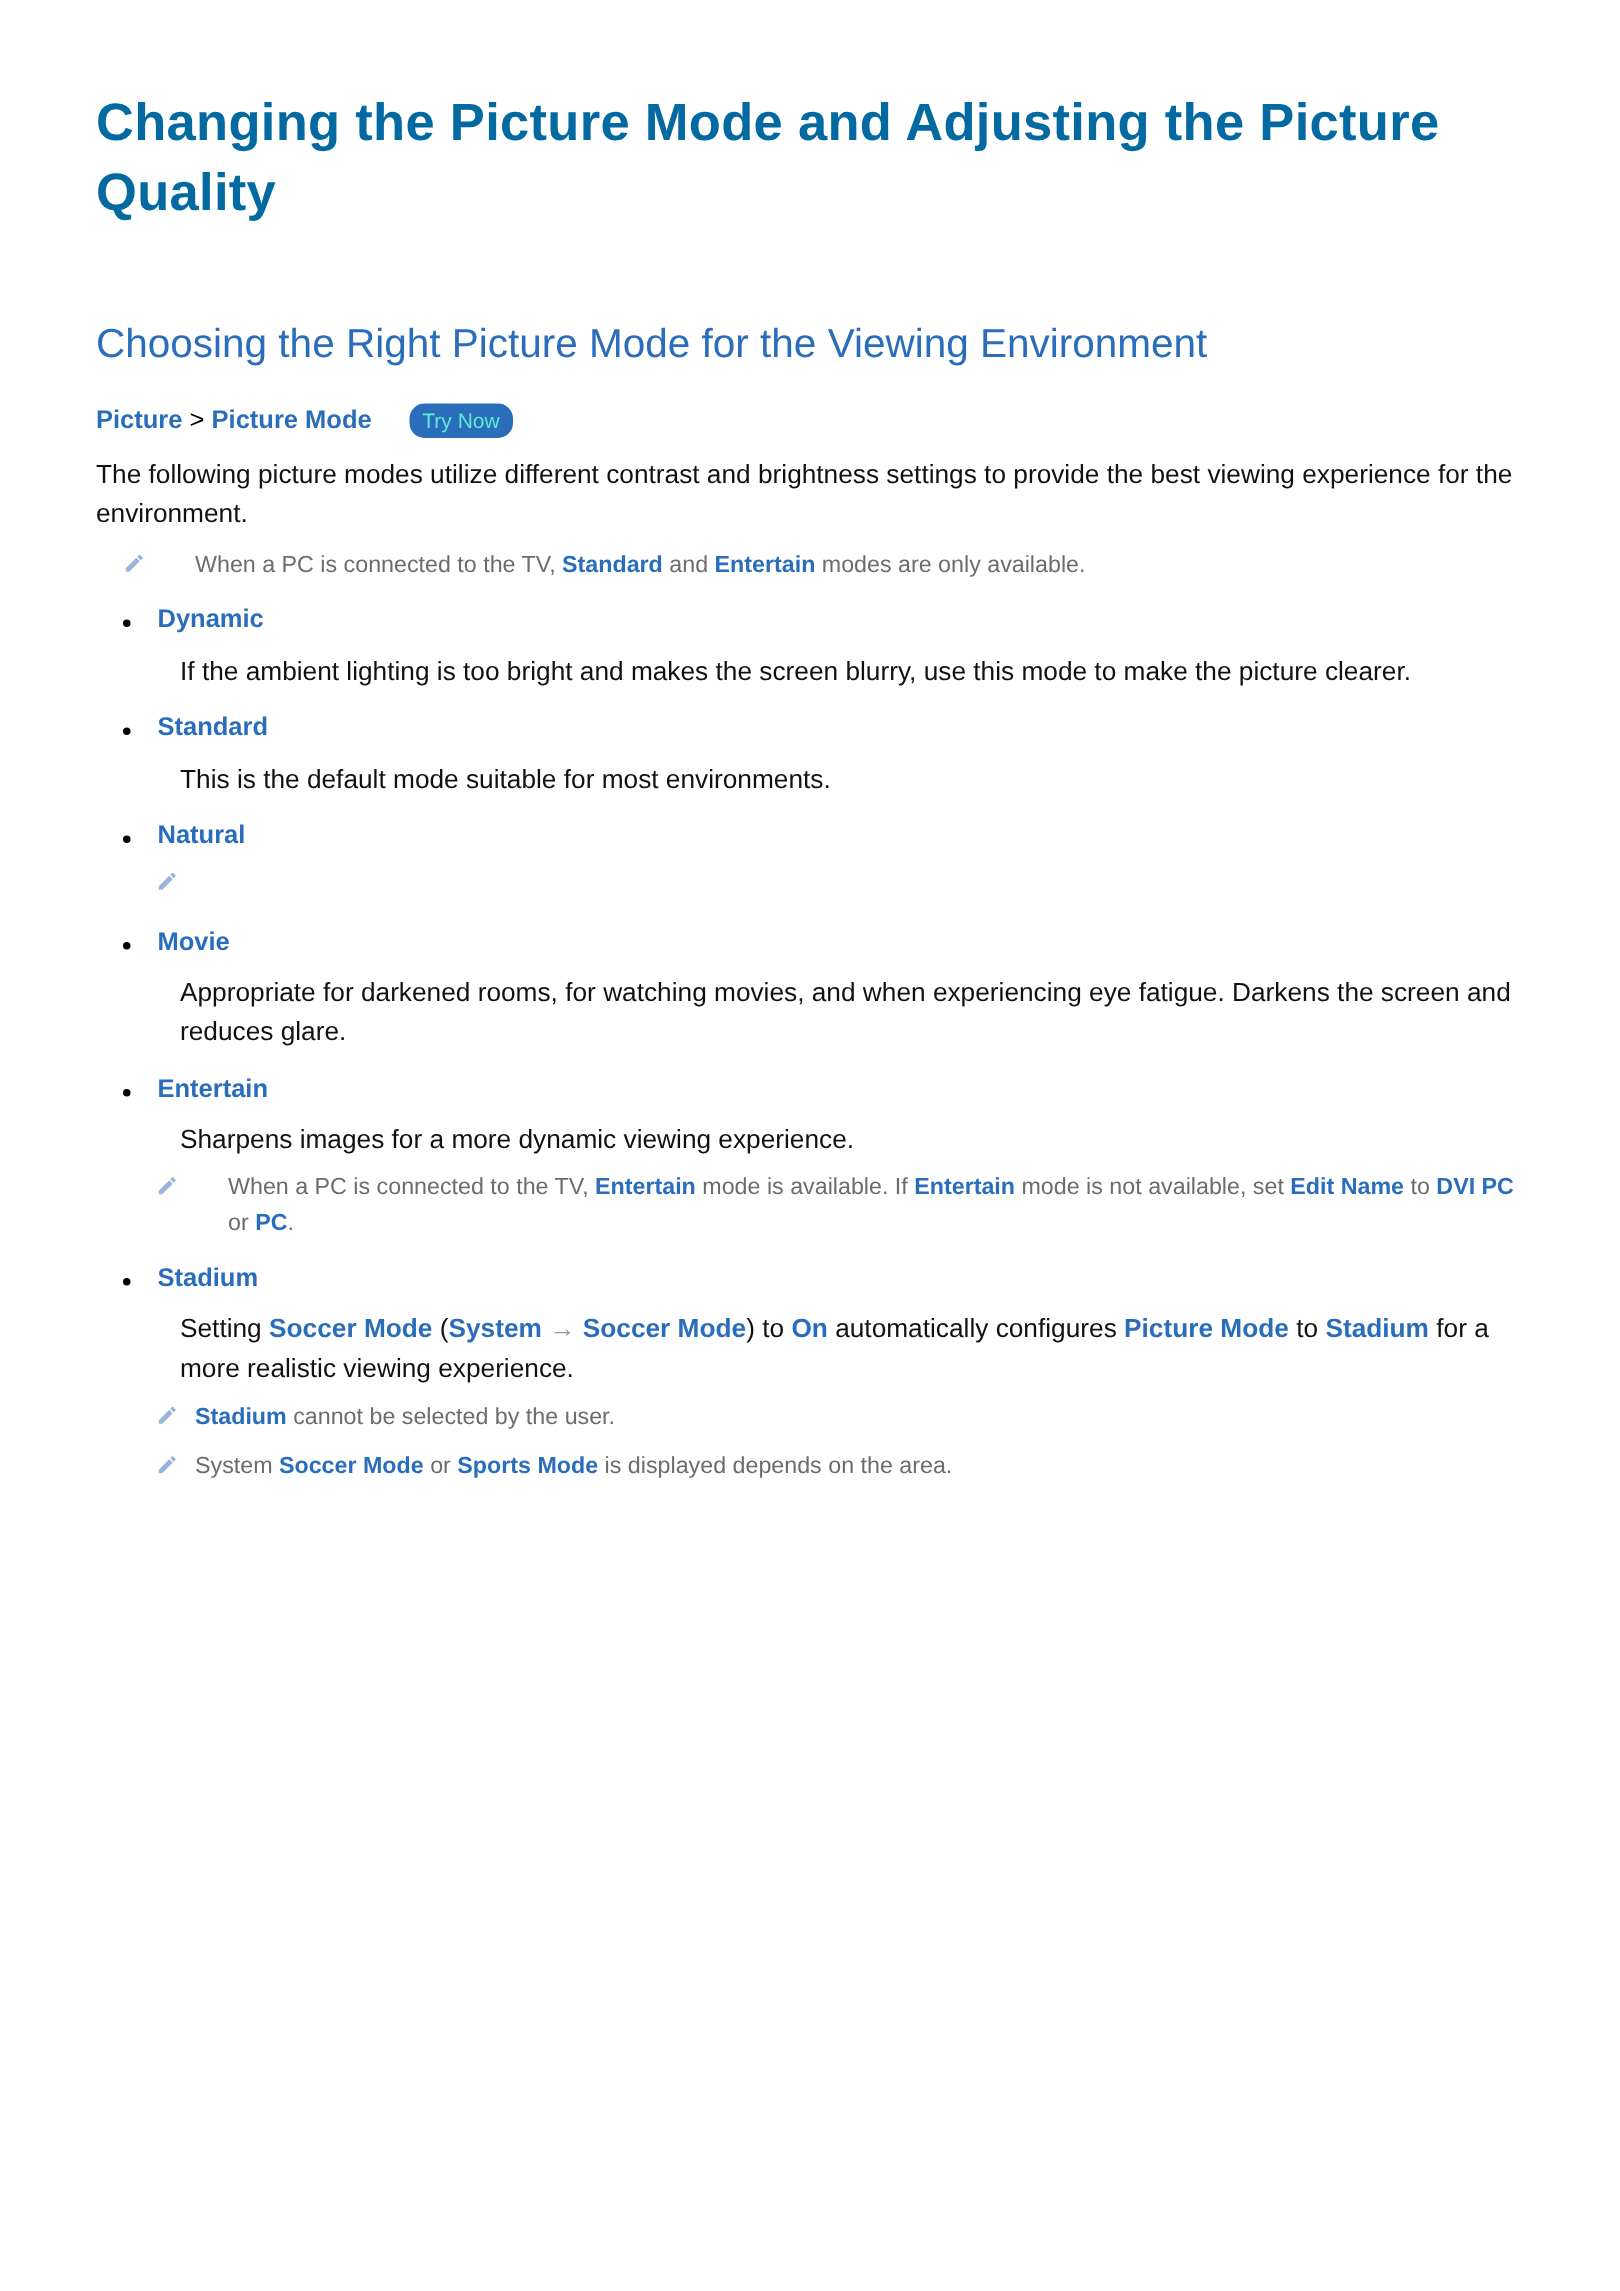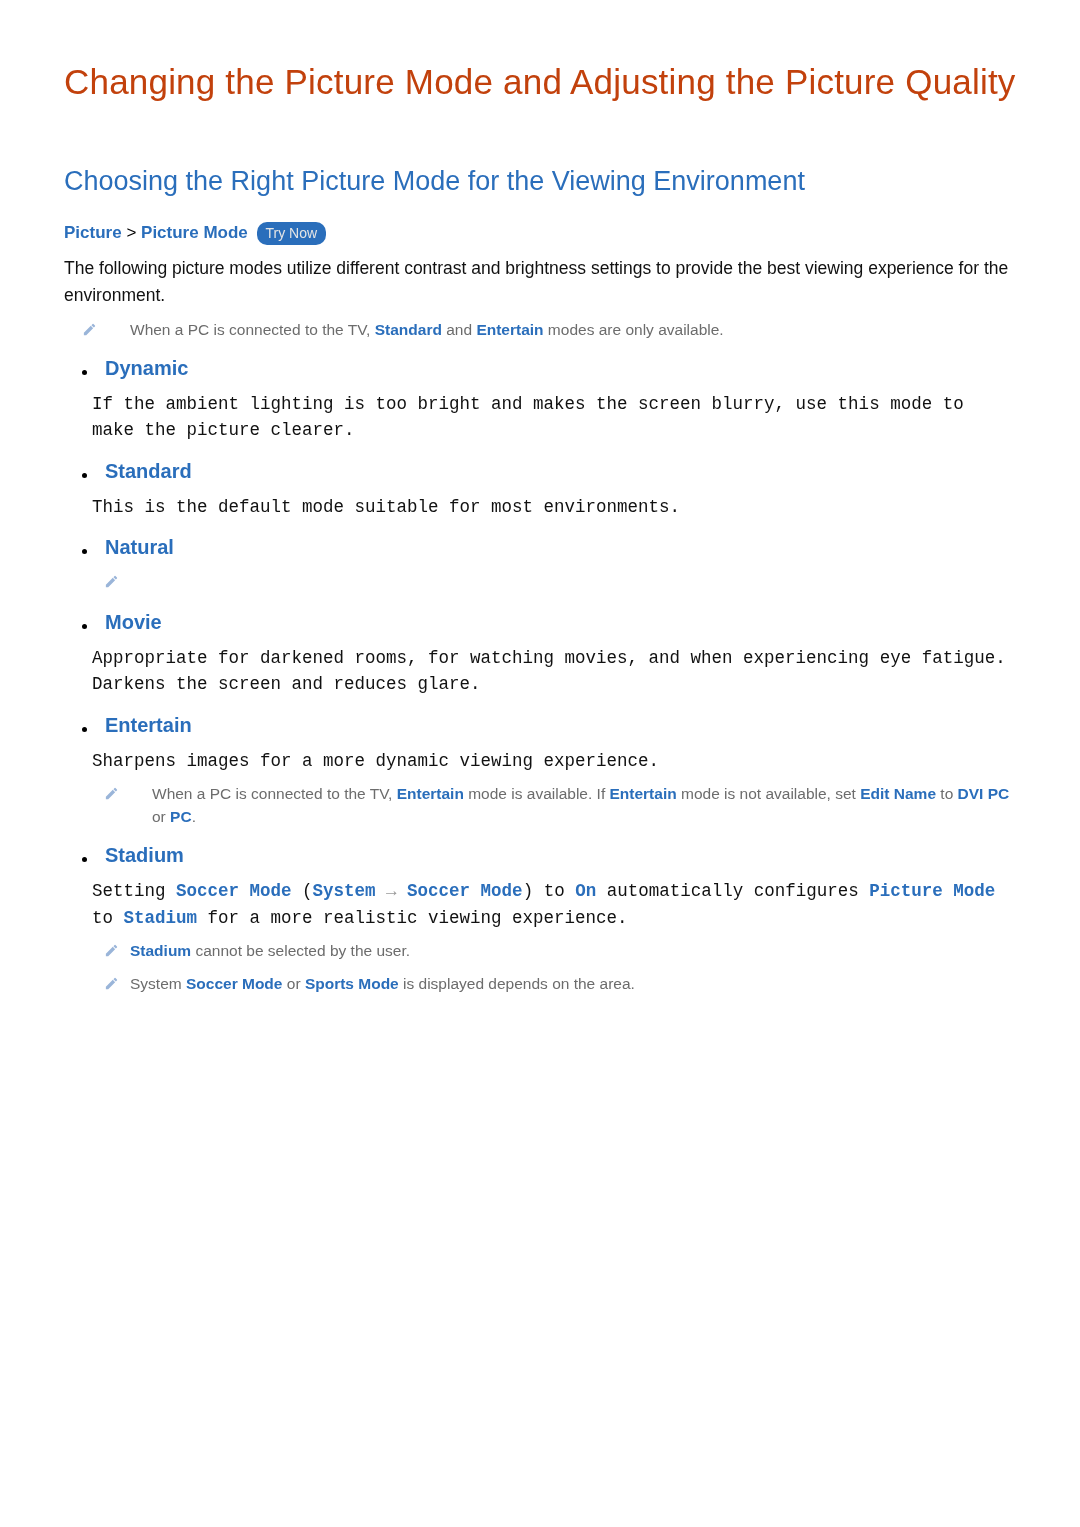--- a/index.html
+++ b/index.html
@@ -5,47 +5,47 @@
   * { box-sizing: border-box; margin: 0; padding: 0; }
   body {
     font-family: Arial, Helvetica, sans-serif;
     background: #ffffff;
     color: #000000;
     width: 1080px;
     padding: 58px 64px 60px 64px;
     line-height: 1.5;
   }
   h1 {
-    color: #c2410c;
+    color: #0369a1;
     font-size: 35px;
-    font-weight: 400;
+    font-weight: 700;
     line-height: 1.35;
     margin-bottom: 56px;
     letter-spacing: 0.2px;
   }
   h2 {
     color: #2a6ebb;
     font-size: 27px;
     font-weight: 400;
     margin-bottom: 18px;
   }
   .breadcrumb {
     font-size: 17px;
     margin-bottom: 10px;
   }
   .breadcrumb .blue { color: #2a6ebb; font-weight: 600; }
   .try-now {
     display: inline-block;
     background: #2a6ebb;
-    color: #e5e5e5;
+    color: #5eead4;
     font-size: 14px;
     border-radius: 10px;
     padding: 1px 9px 1px 9px;
     vertical-align: middle;
-    margin-left: 4px;
+    margin-left: 20px;
   }
   p.body-text {
     font-size: 17.5px;
     margin-bottom: 10px;
     color: #111;
   }
   .note-row {
     display: flex;
     align-items: flex-start;
     gap: 10px;
@@ -71,28 +71,27 @@
     margin-left: 18px;
   }
   .bullet {
     width: 5px; height: 5px; border-radius: 50%;
     background: #000;
     display: inline-block;
     margin-top: 9px;
   }
   .mode-title {
     color: #2a6ebb;
-    font-size: 20px;
+    font-size: 17px;
     font-weight: 600;
   }
   .mode-body {
-    margin: 8px 0 0 28px;
+    margin: 8px 0 0 56px;
     font-size: 17.5px;
     color: #111;
-    font-family: Liberation Mono, monospace;
   }
   .mode-body .hl { color: #2a6ebb; font-weight: 600; }
   .arrow { color: #9a9a9a; }
   .note-row.wrap { align-items: flex-start; }
   .note-row.wrap .note-text { flex: 1; margin-left: 22px; }
   svg.pencil { width: 15px; height: 15px; }
 </style>
 </head>
 <body>
 

